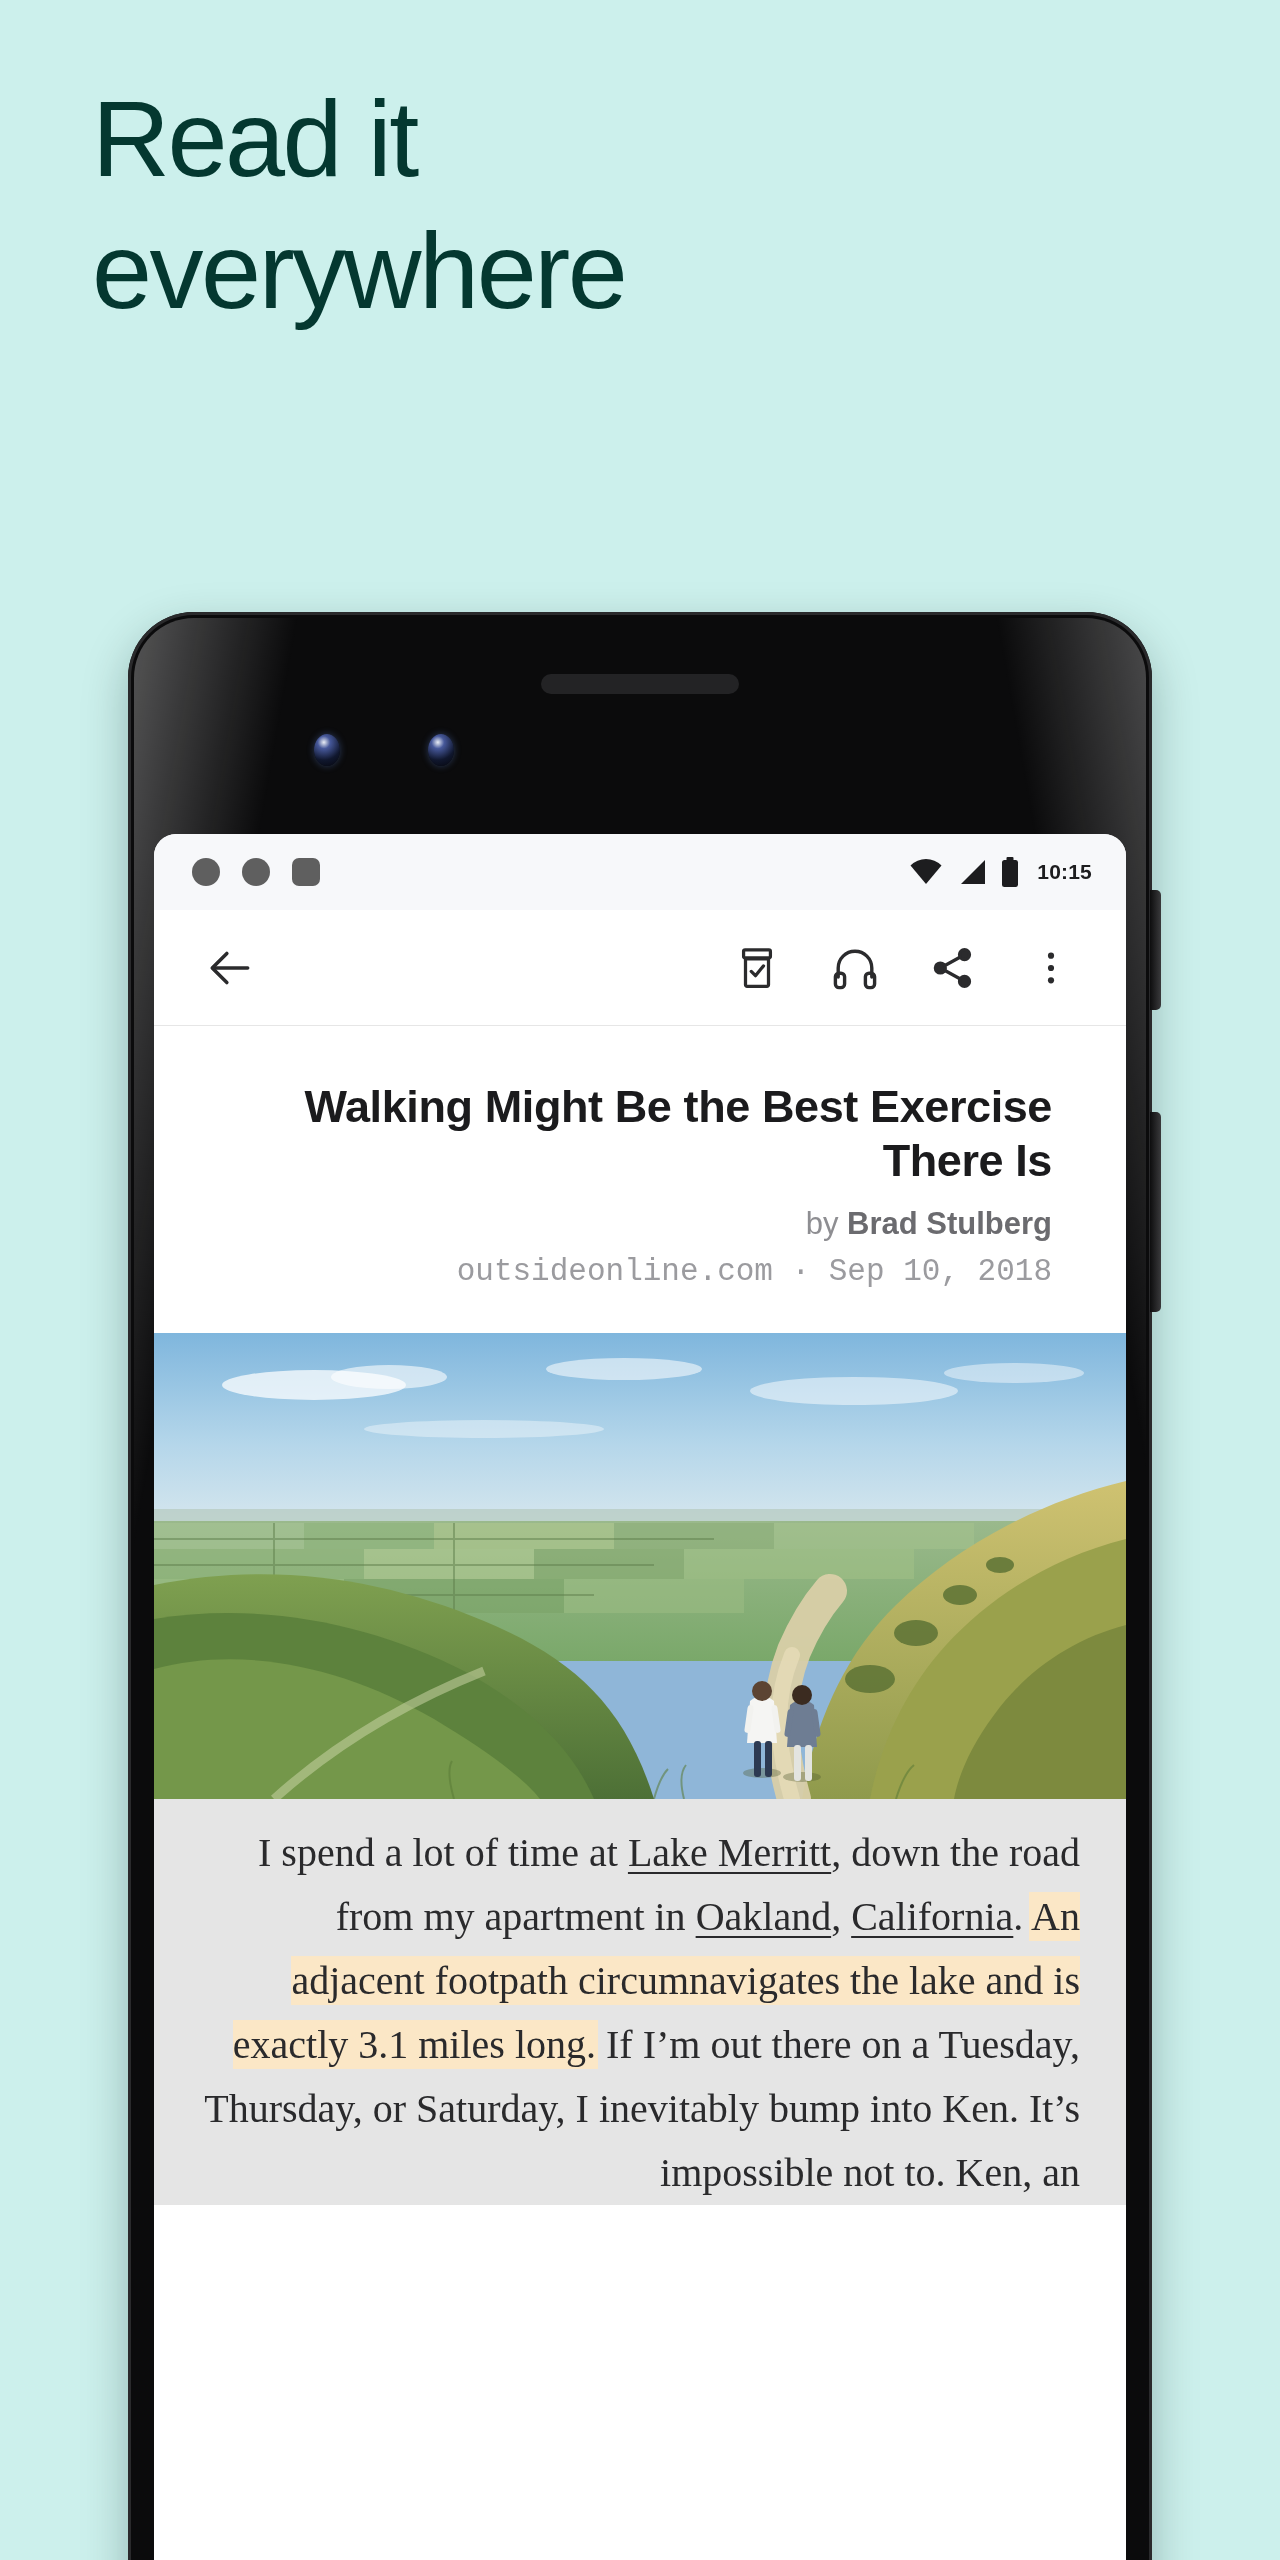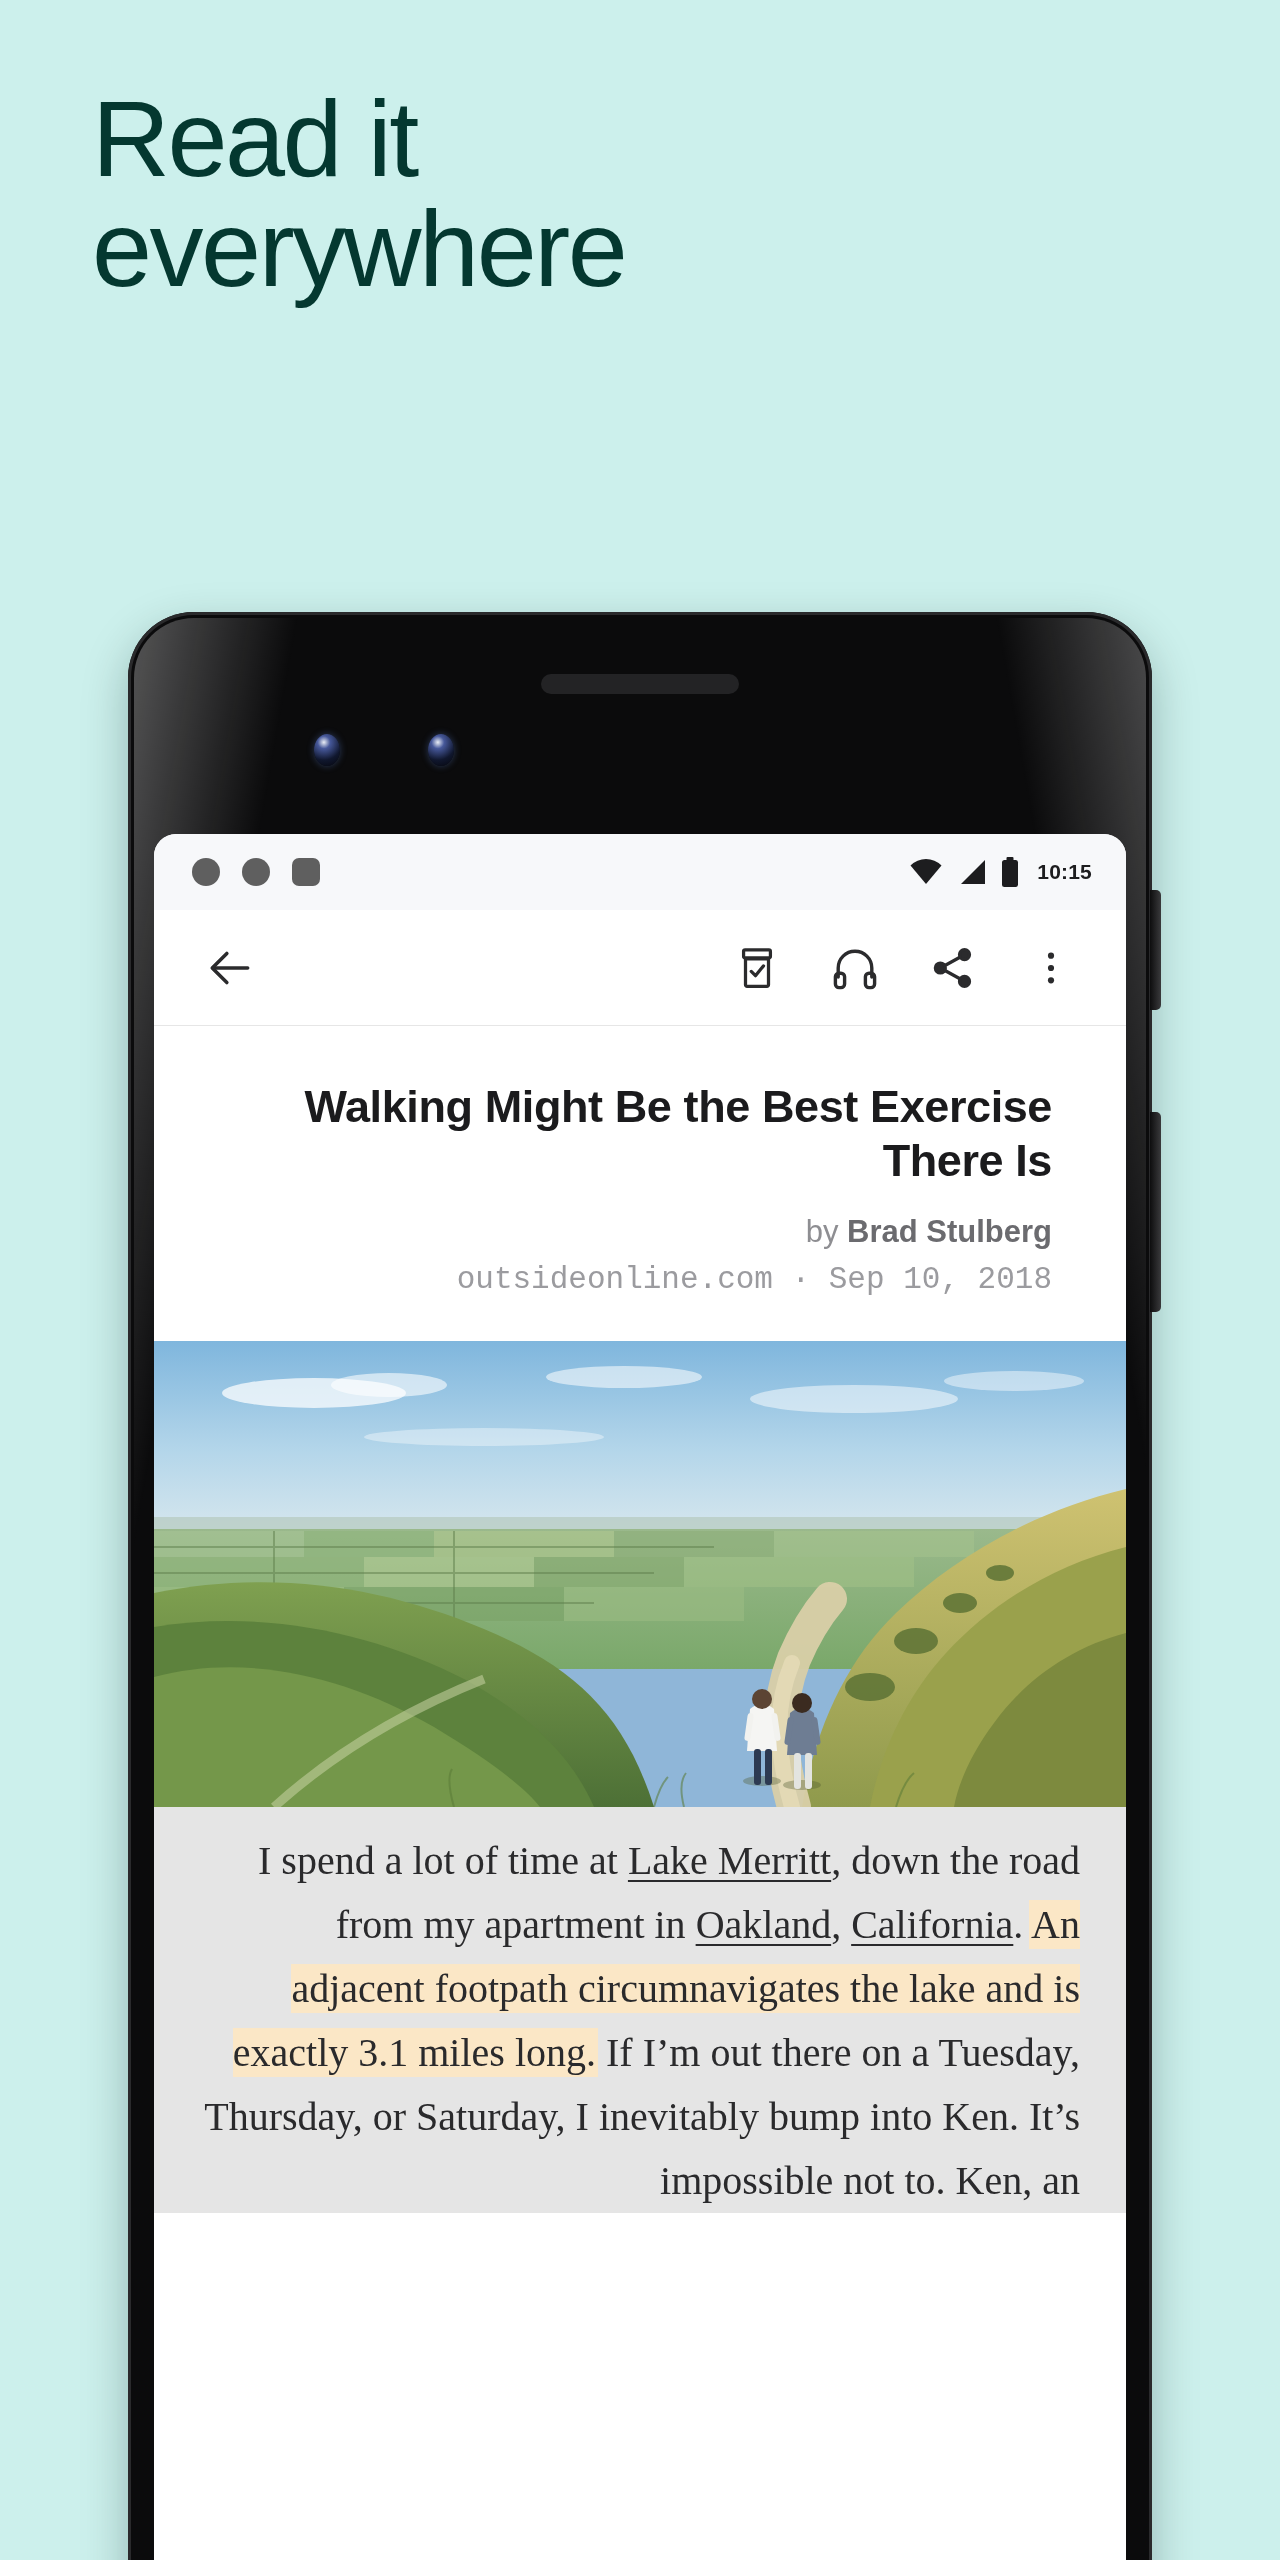--- a/index.html
+++ b/index.html
@@ -18,21 +18,21 @@
     top:84px;
     width:1000px;
     color:#043830;
     font-family:"Liberation Sans", sans-serif;
     font-weight:400;
     font-size:108px;
     line-height:1.02;
     letter-spacing:-2.5px;
   }
   .headline .line { display:block; }
-  .headline .line2 { }
+  .headline .line2 { margin-top:22px; }
 
   
   .phone {
     position:absolute;
     left:128px;
     top:612px;
     width:1024px;
     height:2060px;
     background:#0b0b0c;
     border-radius:66px 66px 30px 30px;
@@ -151,21 +151,21 @@
   }
   .art-title {
     font-family:"Liberation Sans", sans-serif;
     font-weight:700;
     font-size:45px;
     line-height:1.20;
     color:#1b1b1d;
     letter-spacing:-0.4px;
   }
   .art-byline {
-    margin-top:26px;
+    margin-top:18px;
     font-size:31px;
     color:#8e8e92;
     font-family:"Liberation Sans", sans-serif;
   }
   .art-byline b { color:#6b6b6f; font-weight:700; }
   .art-source {
     margin-top:12px;
     font-size:31px;
     color:#9b9b9f;
     font-family:Liberation Mono, monospace;

